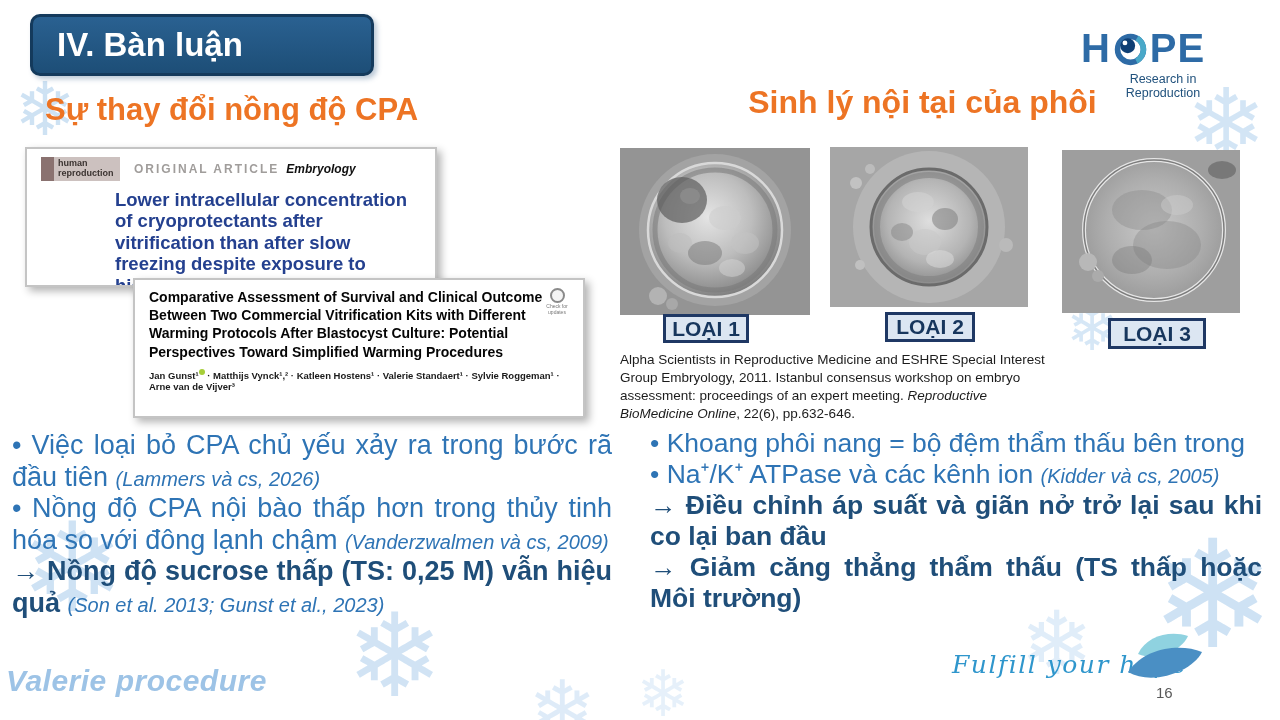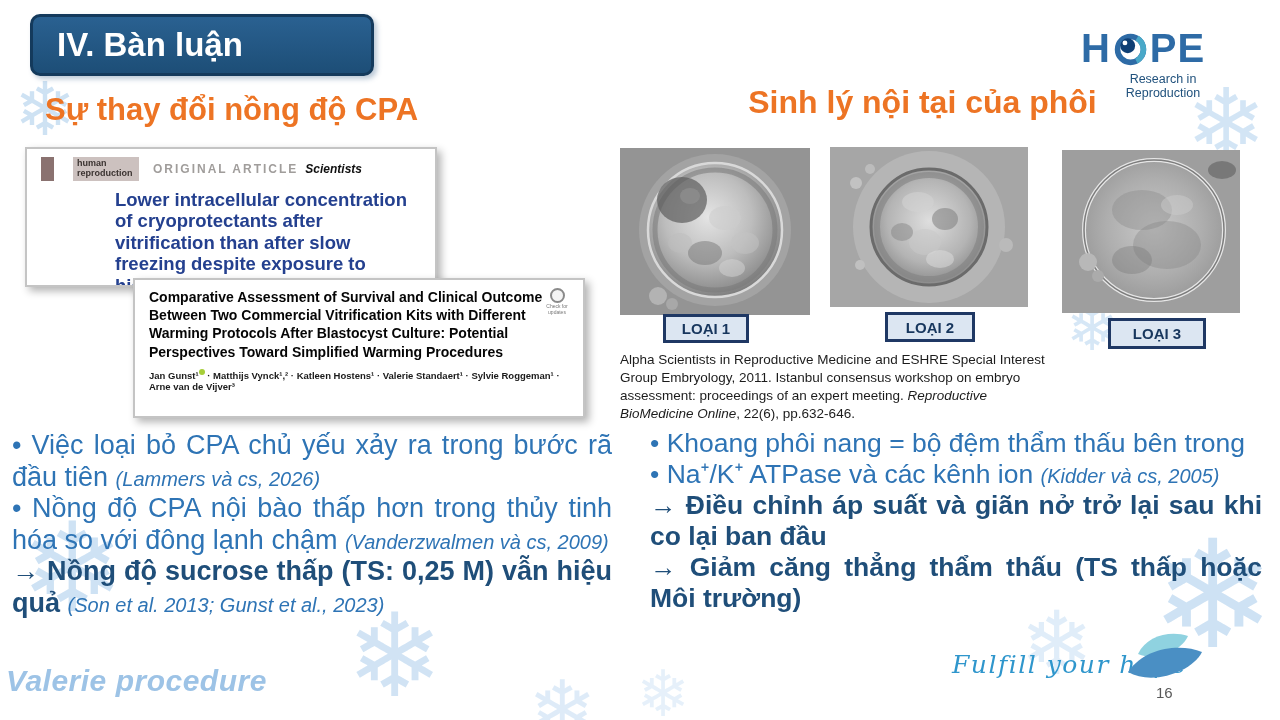--- a/index.html
+++ b/index.html
@@ -33,21 +33,21 @@
   .h-right { left:640px; top:84px; width:565px; text-align:center; font-size:32px; }
   
   .card { position:absolute; background:#ffffff; border:2px solid #c4c4c4;
           box-shadow:4px 4px 8px rgba(0,0,0,.30); overflow:hidden; }
   .card1 { left:25px; top:147px; width:412px; height:140px; z-index:1; }
   .card2 { left:133px; top:278px; width:452px; height:140px; z-index:3; }
   .c1-head { display:flex; align-items:center; margin:8px 10px 0 14px; }
   .hr-logo { display:flex; align-items:stretch; }
   .hr-square { width:13px; background:#8a7270; }
   .hr-name { background:#ccc1bf; color:#3b3331; font-size:9px; font-weight:bold;
-             line-height:1.1; padding:2px 7px 2px 4px; width:66px;margin-left:19px; }
+             line-height:1.1; padding:2px 7px 2px 4px; width:66px; }
   .c1-oa  { margin-left:14px; font-size:12px; font-weight:bold; color:#a09d9b; letter-spacing:2px; }
   .c1-emb { margin-left:7px; font-size:12px; font-weight:bold; font-style:italic; color:#101010; }
   .c1-title { margin:8px 12px 0 88px; font-size:18.5px; font-weight:bold;
               color:#24408f; line-height:1.16; }
   .c2-bar { margin:10px 0 0 14px; width:302px; background:#b3b3b3; color:#141414;
             font-size:11px; font-weight:bold; padding:3px 6px; }
   .c2-badge { position:absolute; right:10px; top:8px; width:32px; text-align:center; }
   .c2-badge .circ { width:15px; height:15px; border:2px solid #8a8a8a; border-radius:50%;
                     margin:0 auto 1px auto; background:#f4f4f4; }
   .c2-badge .cap { font-size:5px; color:#777777; line-height:1.1; }
@@ -60,21 +60,21 @@
   .bullets-left  { left:12px;  top:430px; width:600px; }
   .bullets-right { left:650px; top:428px; width:612px; }
   .bullets p { font-size:27px; color:#2e74b5; line-height:1.17; text-align:justify; }
   .bullets-right p { font-size:26.5px; }
   .bullets p.arrow { color:#1f4e79; font-weight:bold; }
   .bullets .cite { font-size:20px; font-style:italic; font-weight:normal; color:#2e74b5; }
   
   .embryo { position:absolute; z-index:1; }
   .loai { position:absolute; z-index:2; background:#dce6f2; border:3px solid #1f3864;
           display:flex; align-items:center; justify-content:center;
-          color:#17365d; font-size:15px; font-weight:600; }
+          color:#17365d; font-size:21px; font-weight:600; }
   
   .ref { position:absolute; left:620px; top:351px; width:434px; z-index:1;
          font-size:13.5px; color:#1c1c1c; line-height:1.33; }
   .ref .it { font-style:italic; }
   
   .watermark { position:absolute; left:6px; top:664px; z-index:1;
                font-size:30px; font-weight:bold; font-style:italic;
                color:#9dc3e6; letter-spacing:.5px; }
   .tagline { position:absolute; left:952px; top:650px; z-index:2;
              font-family:"DejaVu Serif", serif; font-style:italic;
@@ -142,21 +142,21 @@
   <div class="h-orange h-left">Sự thay đổi nồng độ CPA</div>
   <div class="h-orange h-right">Sinh lý nội tại của phôi</div>
 
   <div class="card card1">
     <div class="c1-head">
       <div class="hr-logo">
         <div class="hr-square"></div>
         <div class="hr-name">human reproduction</div>
       </div>
       <span class="c1-oa">ORIGINAL ARTICLE</span>
-      <span class="c1-emb">Scientists</span>
+      <span class="c1-emb">Embryology</span>
     </div>
     <div class="c1-title">Lower intracellular concentration of cryoprotectants after vitrification than after slow freezing despite exposure to higher concentration of cryoprotectant solutions</div>
   </div>
 
   <div class="card card2">
     <div class="c2-badge">
       <div class="circ"></div>
       <div class="cap">Check for updates</div>
     </div>
     <div class="c2-title">Comparative Assessment of Survival and Clinical Outcome Between Two Commercial Vitrification Kits with Different Warming Protocols After Blastocyst Culture: Potential Perspectives Toward Simplified Warming Procedures</div>

